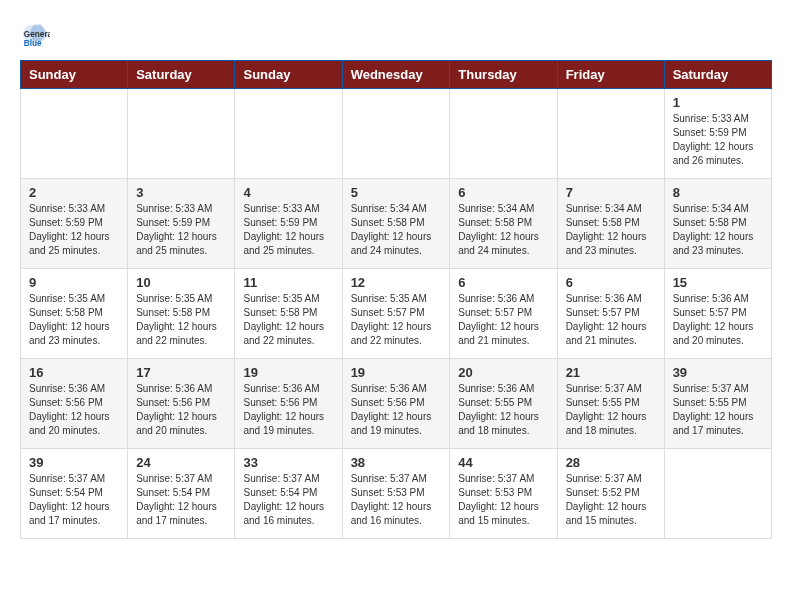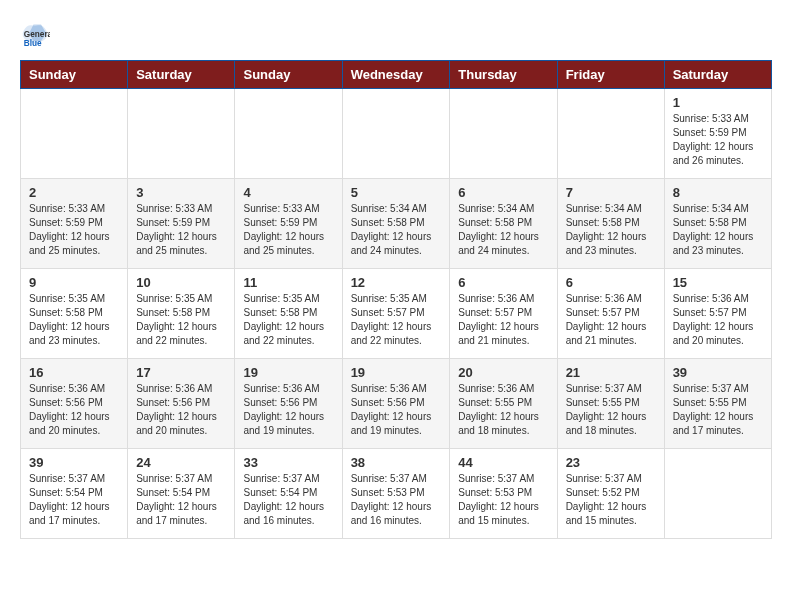--- a/index.html
+++ b/index.html
@@ -283,21 +283,21 @@
 Sunset: 5:53 PM
 Daylight: 12 hours and 16 minutes.</div>
         </td>
         <td>
           <span class="day-number">44</span>
           <div class="day-info" style="white-space: pre-line;">Sunrise: 5:37 AM
 Sunset: 5:53 PM
 Daylight: 12 hours and 15 minutes.</div>
         </td>
         <td>
-          <span class="day-number">23</span>
+          <span class="day-number">28</span>
           <div class="day-info" style="white-space: pre-line;">Sunrise: 5:37 AM
 Sunset: 5:52 PM
 Daylight: 12 hours and 15 minutes.</div>
         </td>
         <td class="empty-cell"></td>
       </tr>
     </tbody>
 </table>
 
 </body></html>

